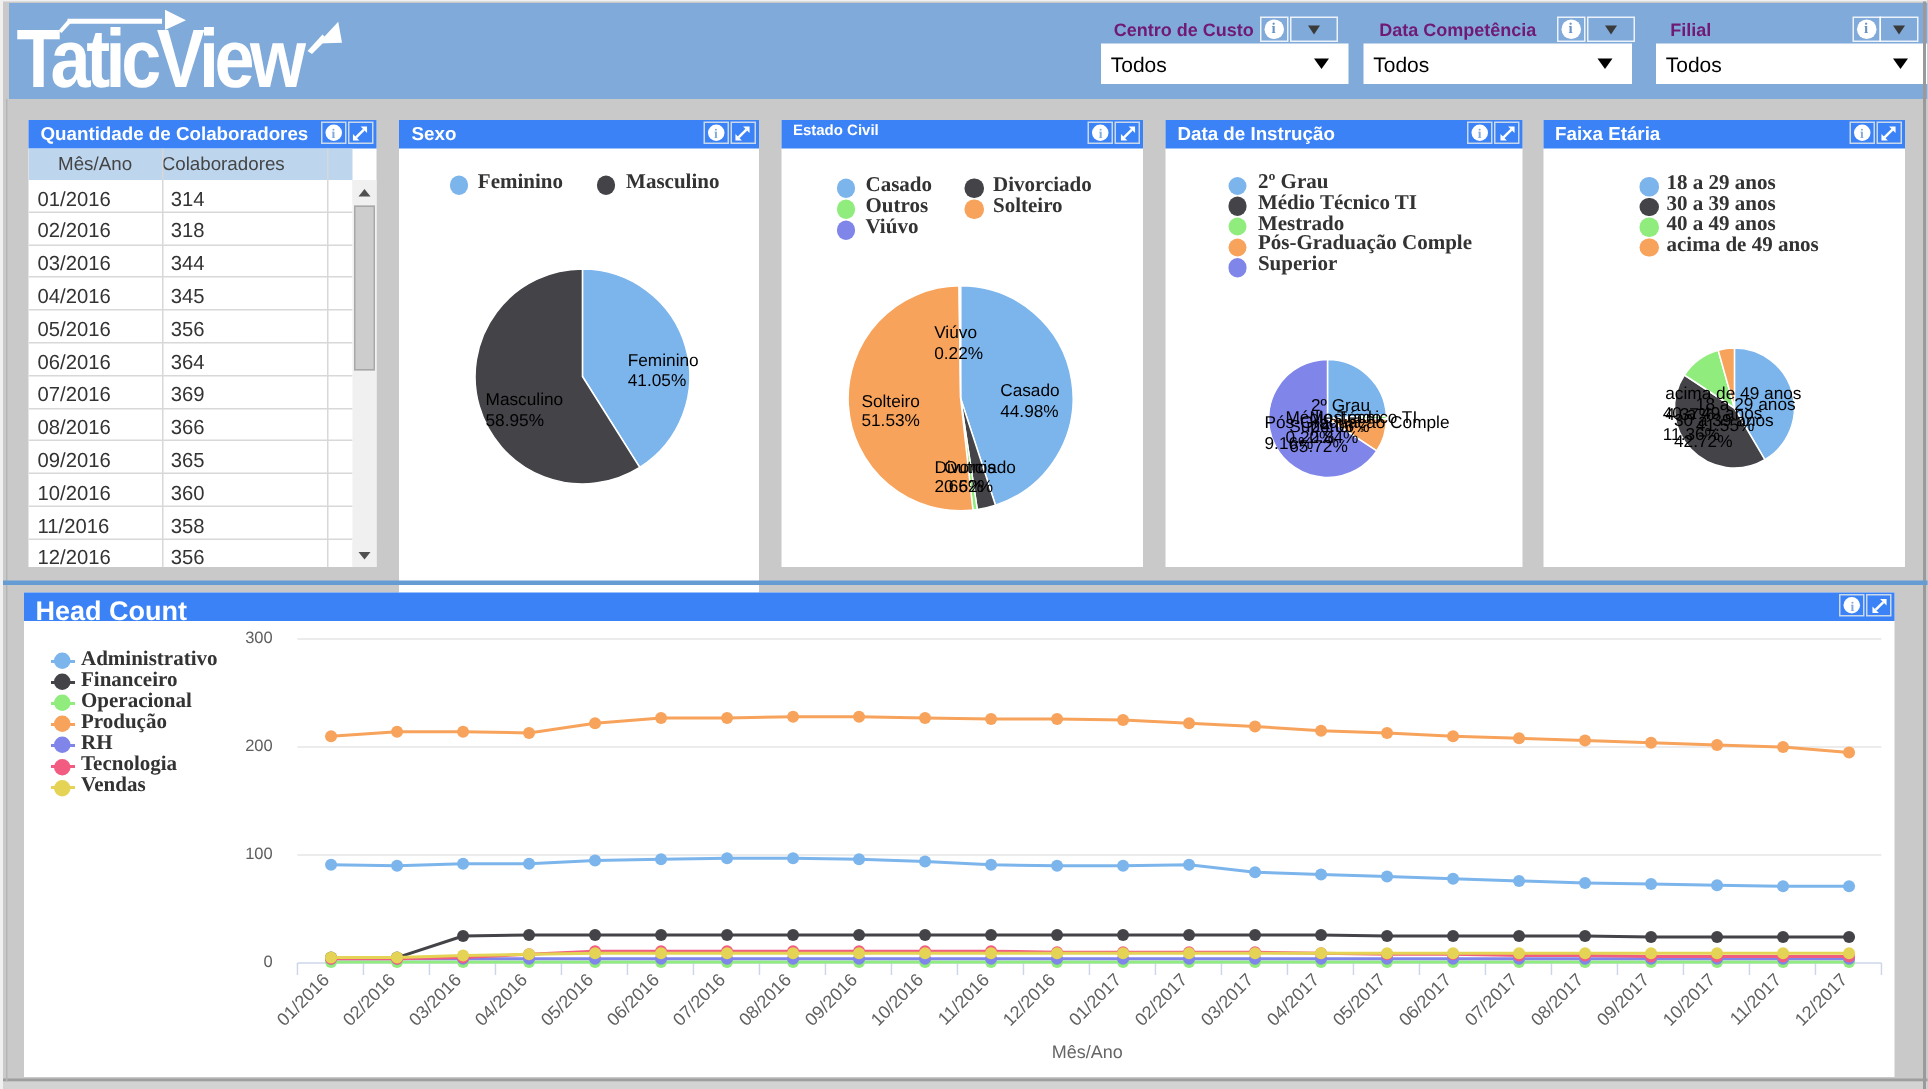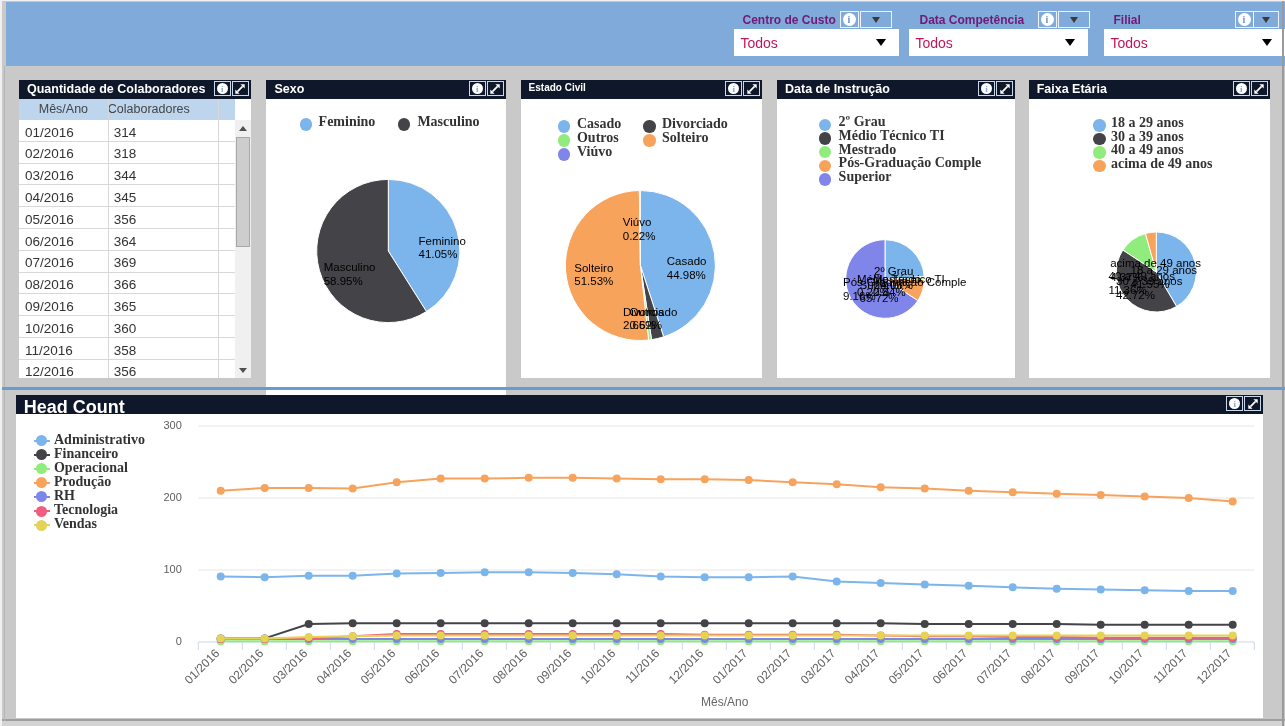--- a/index.html
+++ b/index.html
@@ -3,24 +3,24 @@
 *{margin:0;padding:0;box-sizing:border-box}
 html,body{width:1285px;height:726px;overflow:hidden}
 body{font-family:"Liberation Sans",sans-serif;background:#cdcdcd;position:relative}
 .frame{position:absolute;left:0;top:0;width:1285px;height:726px;background:#c9c9c9;border-left:2px solid #f0f0f0;border-top:1px solid #f0f0f0}
 .topbar{position:absolute;left:3.5px;top:1px;width:1279px;height:64px;background:#80aad9}
 .logo{position:absolute;left:0;top:1px}
 .flab{position:absolute;top:11px;font-size:12px;font-weight:bold;color:#701a75}
 .ibox{position:absolute;top:9px;width:19px;height:17px;border:1px solid rgba(255,255,255,.85);display:flex;align-items:center;justify-content:center}
 .inf2{width:13px;height:13px;border-radius:50%;background:#fff;color:#6a93c8;font-size:10px;font-weight:bold;font-family:"Liberation Serif",serif;display:flex;align-items:center;justify-content:center}
 .wtri{width:0;height:0;border-left:4.5px solid transparent;border-right:4.5px solid transparent;border-top:6px solid #3a3a3a}
-.sel{position:absolute;top:27px;height:27px;background:#fff;font-size:14px;color:#be185d;display:flex;align-items:center;padding-left:7px}
+.sel{position:absolute;top:27px;height:27px;background:#fff;font-size:14px;color:#000000;display:flex;align-items:center;padding-left:7px}
 .sel .btri{position:absolute;right:13px;top:10px;width:0;height:0;border-left:5px solid transparent;border-right:5px solid transparent;border-top:7px solid #000}
 .panel{position:absolute;background:#fff}
-.phead{position:absolute;left:0;top:0;right:0;height:18.5px;background:#0f172a}
+.phead{position:absolute;left:0;top:0;right:0;height:18.5px;background:#3b82f6}
 .ptitle{position:absolute;left:8px;top:1.5px;color:#fff;font-weight:bold}
 .picons{position:absolute;right:2px;top:1px;display:flex;gap:1px}
 .pbtn{width:17px;height:15px;border:1px solid #c9d8ea;display:inline-flex;align-items:center;justify-content:center}
 .inf{width:11px;height:11px;border-radius:50%;background:#fff;color:#82aada;font-size:9px;font-weight:bold;font-family:"Liberation Serif",serif;display:flex;align-items:center;justify-content:center}
 .pbody{position:absolute;left:0;top:18.5px;right:0;bottom:0;overflow:hidden}
 .pielayer{position:absolute;left:0;top:0}
 .leg{position:absolute;width:12px;height:12px}
 .dot{display:inline-block;width:11px;height:11px;border-radius:50%}
 .dotbig{display:inline-block;width:12.5px;height:12.5px;border-radius:50%}
 .legt{position:absolute;font-family:"Liberation Serif",serif;font-weight:bold;font-size:14px;color:#333;white-space:nowrap}
@@ -43,20 +43,30 @@
 .splitter{position:absolute;left:0;top:386px;width:1285px;height:2.5px;background:#659cd4;z-index:3}
 .axlab{font-size:11px;fill:#606060}
 .axlab2{font-size:12px;fill:#606060}
 .chart{position:absolute;left:0;top:0}
 .botline{position:absolute;left:0;top:717.5px;width:1285px;height:2px;background:#9e9e9e}
 .botstrip{position:absolute;left:0;top:719.5px;width:1285px;height:6.5px;background:#d3d3d3}
 </style></head>
 <body>
 <div class="frame">
 <div class="topbar">
+<div class="logo">
+<svg width="260" height="63" viewBox="0 0 260 63">
+<text x="5" y="47.8" transform="scale(1,1.15)" font-family="Liberation Sans, sans-serif" font-size="48" fill="#fff" font-weight="bold" letter-spacing="-3">TaticView</text>
+<path d="M33 17.5 L39 10.5 L41 12.5 L35 19 Z" fill="#fff"></path>
+<path d="M39 9.5 L102 9.5 L102 12.8 L39 12.8 Z" fill="#fff"></path>
+<path d="M104 3.5 L118 10.5 L104 17 Z" fill="#fff"></path>
+<path d="M199 31 L209 20 L212 23 L202 33 Z" fill="#fff"></path>
+<path d="M206 26 L219.5 11.5 L222 25.5 Z" fill="#fff"></path>
+</svg>
+</div>
 
 <div class="flab" style="left:737px">Centro de Custo</div>
 <div class="ibox" style="left:834px">
         <span class="inf2">i</span>
       </div>
 <div class="ibox" style="left:854px;width:32px">
         <span class="wtri"></span>
       </div>
 <div class="sel" style="left:728px;width:165px">
         <span>Todos</span>

